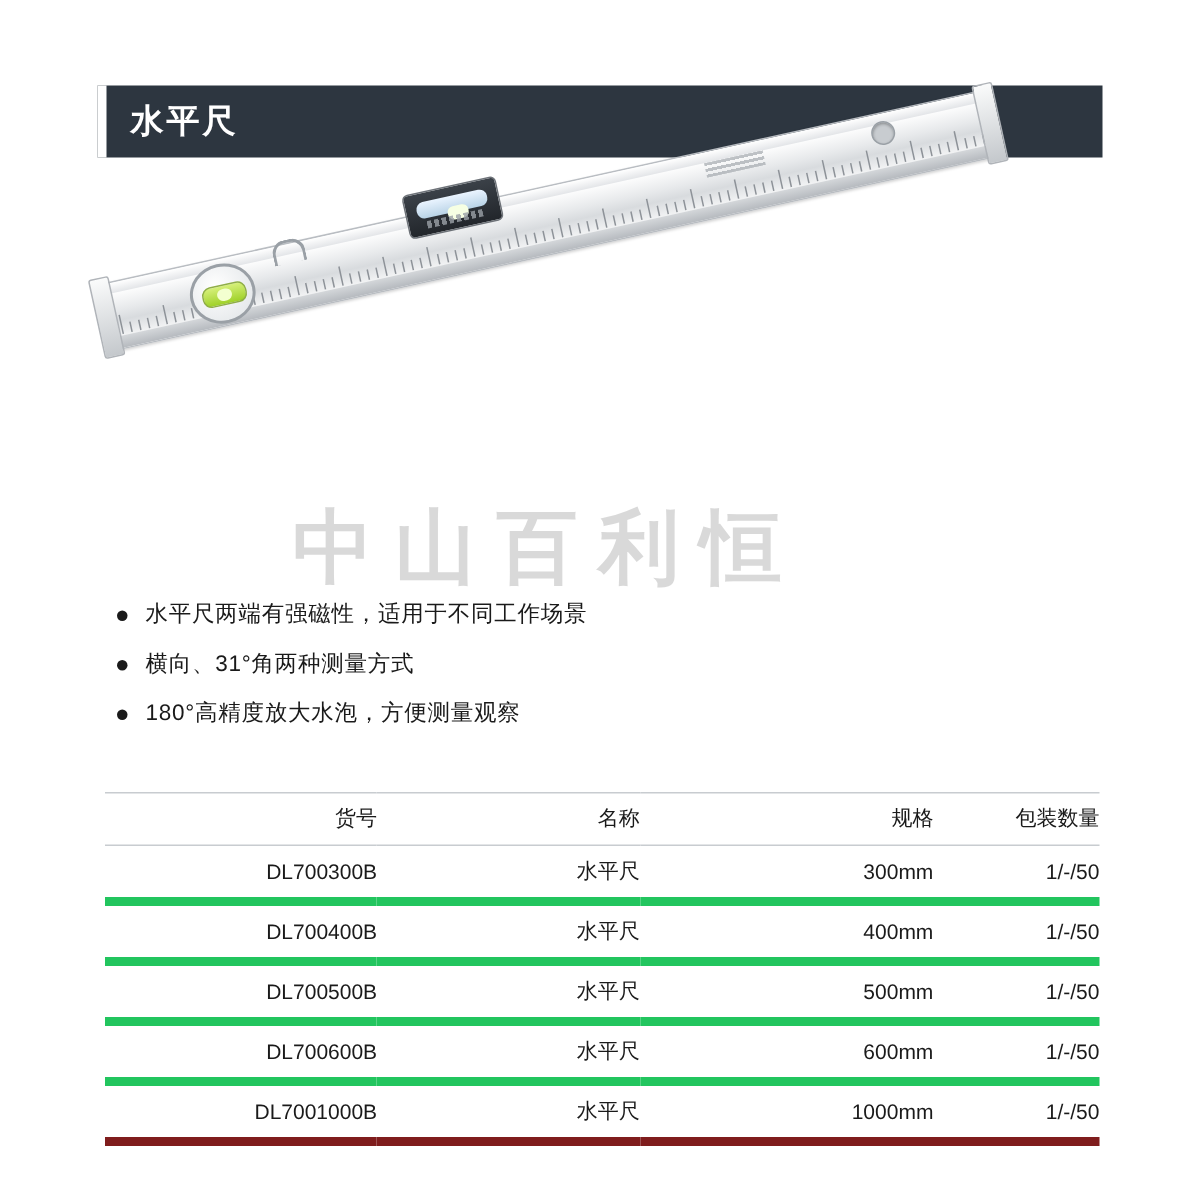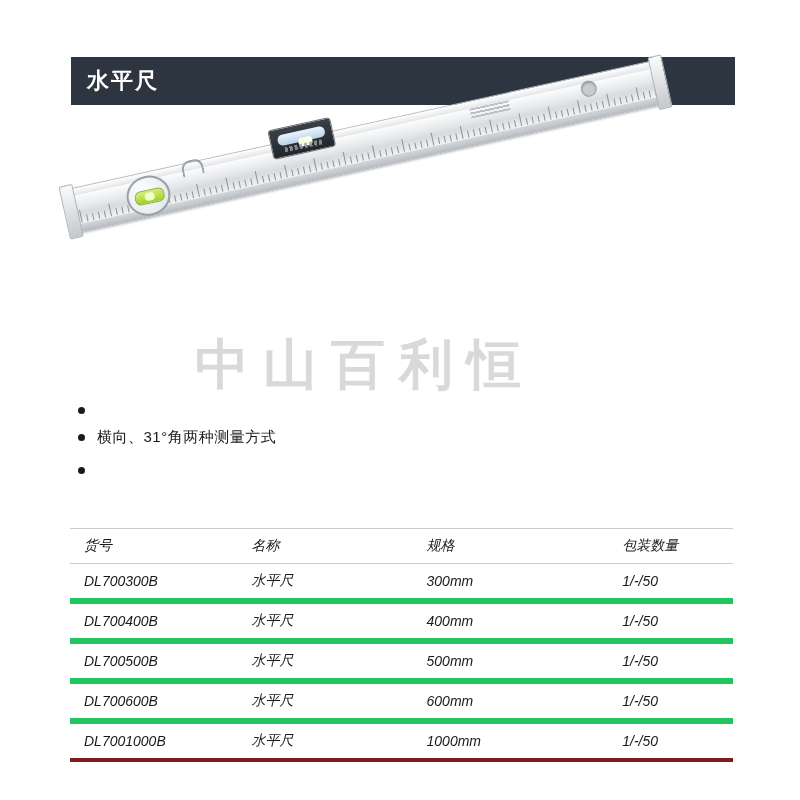--- a/index.html
+++ b/index.html
@@ -277,38 +277,37 @@
   
   .spec-table {
     position: absolute;
     left: 70px;
     top: 528px;
     width: 663px;
     border-collapse: collapse;
     font-size: 14px;
   }
   .spec-table th, .spec-table td {
-    text-align: left;
+    text-align: right;
     padding: 0;
     height: 34px;
     vertical-align: middle;
     font-weight: normal;
     color: #1a1a1a;
-    font-style: italic;
   }
   .spec-table thead th {
     border-top: 1px solid #c8ccd0;
     border-bottom: 1px solid #c8ccd0;
     font-size: 14px;
   }
   .spec-table tbody td {
     border-bottom: 6px solid #22c55e;
   }
   .spec-table tbody tr:last-child td {
-    border-bottom: 4px solid #7f1d1d;
+    border-bottom: 6px solid #7f1d1d;
   }
   .col-code   { width: 170px; padding-left: 14px !important; }
   .col-name   { width: 180px; }
   .col-spec   { width: 200px; }
   .col-pack   { width: 113px; }
 </style>
 </head>
 <body>
 
 <div class="page">
@@ -447,27 +446,29 @@
         <div class="mini-label"></div>
         <div class="hang-hole"></div>
       </div>
     </div>
     <div class="watermark">中山百利恒</div>
   </div>
 
   <div class="features">
     <div class="feature">
       <span class="bullet"></span>
+      <span class="feature-text">水平尺两端有强磁性，适用于不同工作场景</span>
     </div>
     <div class="feature">
       <span class="bullet"></span>
       <span class="feature-text">横向、31°角两种测量方式</span>
     </div>
     <div class="feature">
       <span class="bullet"></span>
+      <span class="feature-text">180°高精度放大水泡，方便测量观察</span>
     </div>
   </div>
 
   <table class="spec-table">
     <thead>
       <tr>
         <th class="col-code">货号</th>
         <th class="col-name">名称</th>
         <th class="col-spec">规格</th>
         <th class="col-pack">包装数量</th>

